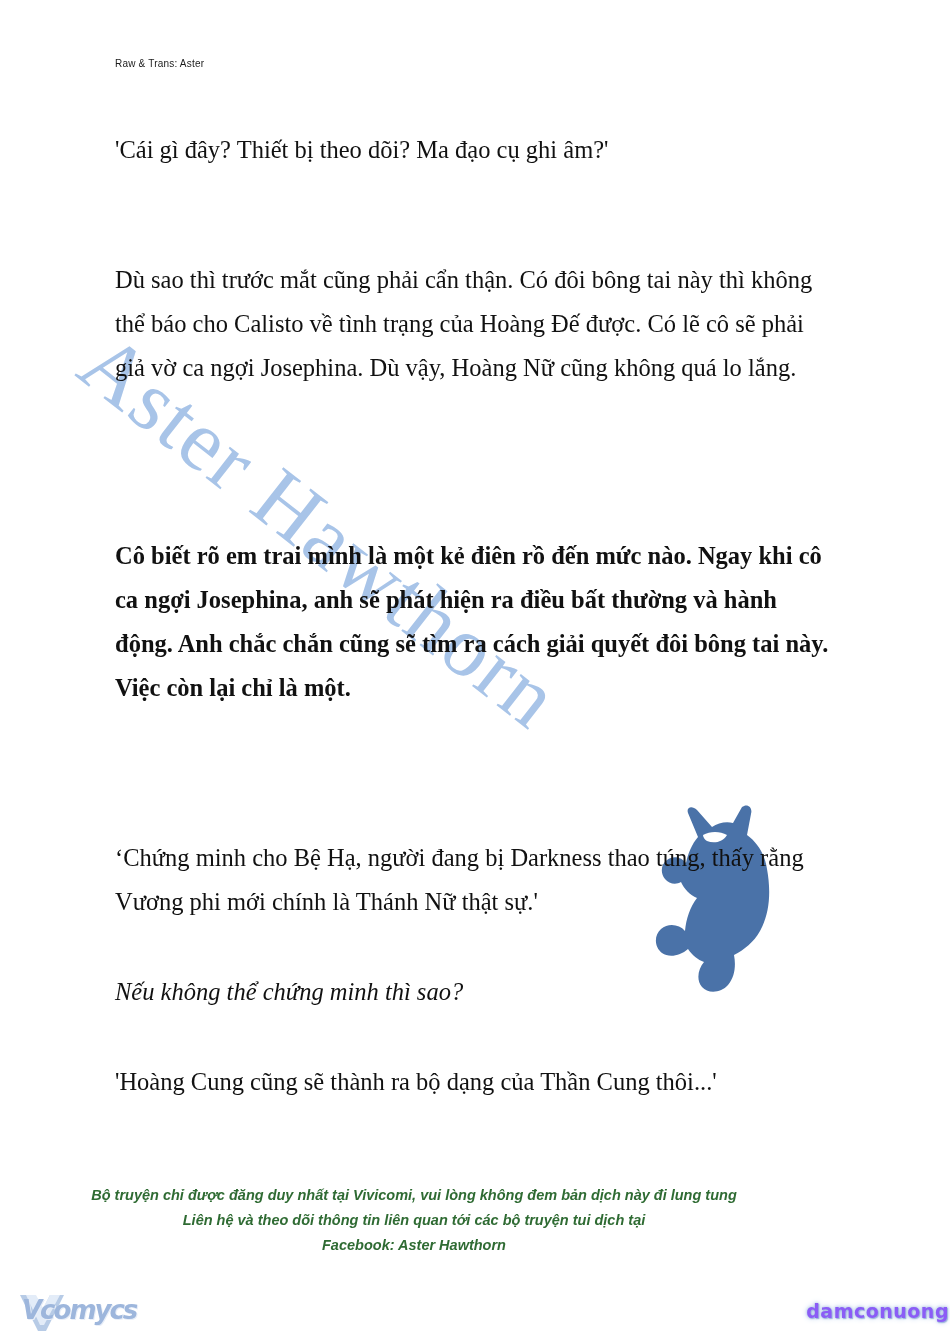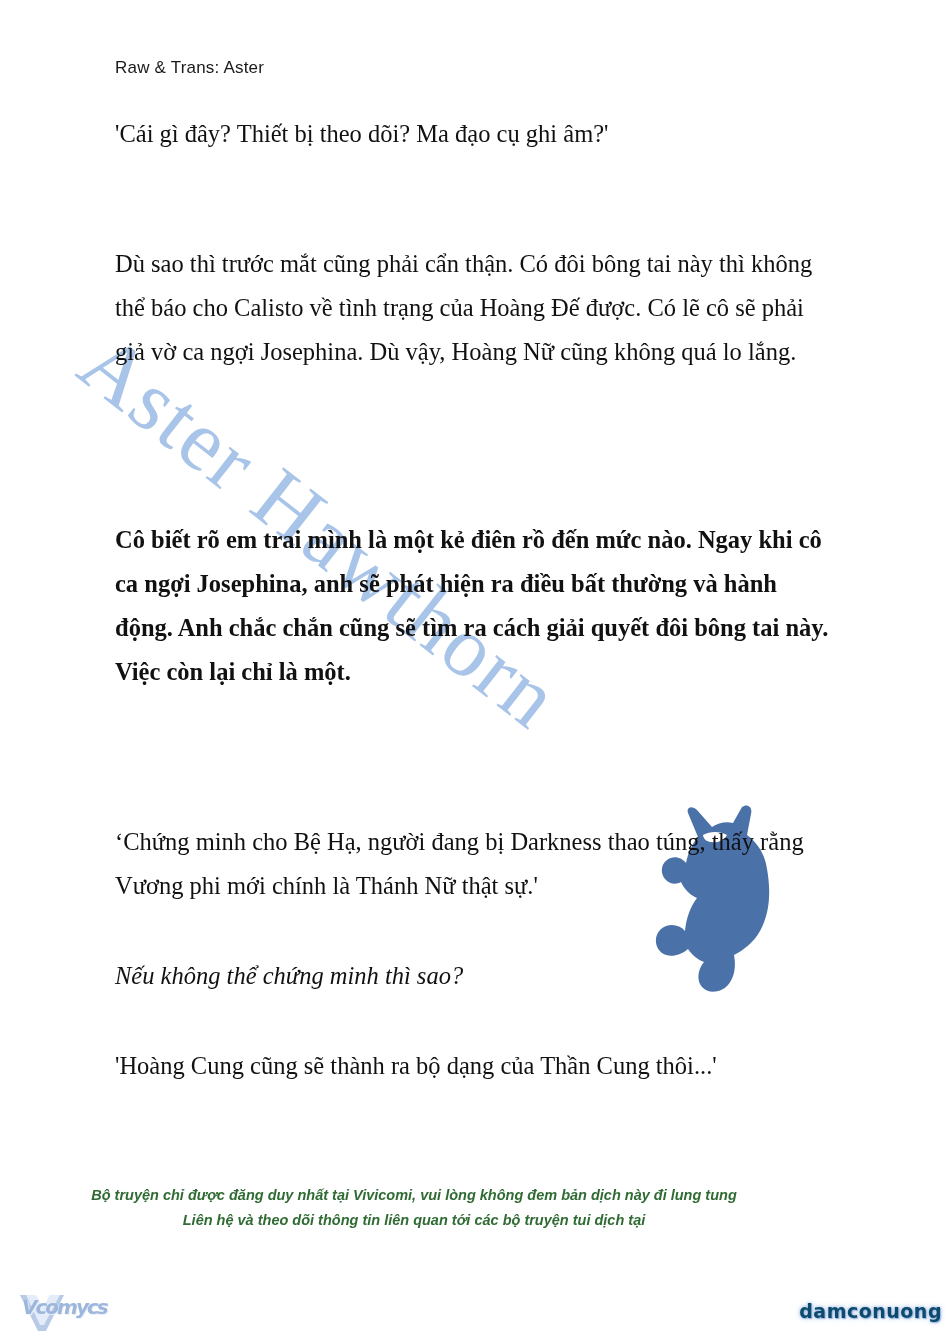--- a/index.html
+++ b/index.html
@@ -52,33 +52,34 @@
   .content {
     position: relative;
     z-index: 2;
   }
 
   .header-note {
     position: absolute;
     left: 115px;
     top: 58px;
     font-family: "Liberation Sans", "DejaVu Sans", sans-serif;
-    font-size: 17px;
+    font-size: 10px;
     color: #1a1a1a;
     letter-spacing: 0.2px;
   }
 
   .body-block {
     position: absolute;
     left: 115px;
     width: 715px;
     font-family: "Liberation Serif", "DejaVu Serif", serif;
     font-size: 24.5px;
     line-height: 44px;
     color: #111111;
+    margin-top: 16px;
   }
   .body-block.italic {
     font-style: italic;
   }
 
   
   .p1 { top: 112px; }
   .p2 { top: 242px; }
   .p3 { top: 518px; font-weight: bold; }
   .p4 { top: 820px; }
@@ -116,35 +117,35 @@
     width: 150px;
     height: 46px;
   }
   .vcomics-logo .logo-text {
     position: absolute;
     left: 6px;
     top: 4px;
     font-family: "DejaVu Sans", sans-serif;
     font-weight: bold;
     font-style: italic;
-    font-size: 20px;
+    font-size: 26px;
     letter-spacing: -2px;
     color: #9db6dc;
     text-shadow: 1px 1px 0 #e8eef8;
   }
 
   .damconuong {
     position: absolute;
-    right: 8px;
+    right: 1px;
     top: 17px;
     font-family: "DejaVu Sans", sans-serif;
     font-weight: bold;
     font-size: 19px;
     letter-spacing: 0.5px;
-    color: #0c4a6e;
+    color: #8b5cf6;
     text-shadow:
        0 0 3px #9fb9e0,
        0 0 6px #b9cdea,
        1px 1px 1px #8fa9d4;
   }
 </style>
 </head>
 <body>
 
 <div class="page">
@@ -198,20 +199,21 @@
 
     <div class="body-block p4">‘Chứng minh cho Bệ Hạ, người đang bị Darkness thao túng, thấy rằng Vương phi mới chính là Thánh Nữ thật sự.'</div>
 
     <div class="body-block p5 italic">Nếu không thể chứng minh thì sao?</div>
 
     <div class="body-block p6">'Hoàng Cung cũng sẽ thành ra bộ dạng của Thần Cung thôi...'</div>
 
     <div class="credit">
       <div>Bộ truyện chỉ được đăng duy nhất tại Vivicomi, vui lòng không đem bản dịch này đi lung tung</div>
       <div>Liên hệ và theo dõi thông tin liên quan tới các bộ truyện tui dịch tại</div>
+      <div>Facebook: Aster Hawthorn</div>
     </div>
 
   </div>
 
   <div class="bottom-bar">
 
     <div class="vcomics-logo">
       <svg width="150" height="46" viewBox="0 0 150 46">
         <path fill="#b7cbe6" d="M4 4 L18 4 L26 20 L34 4 L48 4 L30 40 L22 40 Z"></path>
         <path fill="#e3ecf8" d="M10 4 L20 4 L27 17 L34 4 L44 4 L28 34 L24 34 Z"></path>

